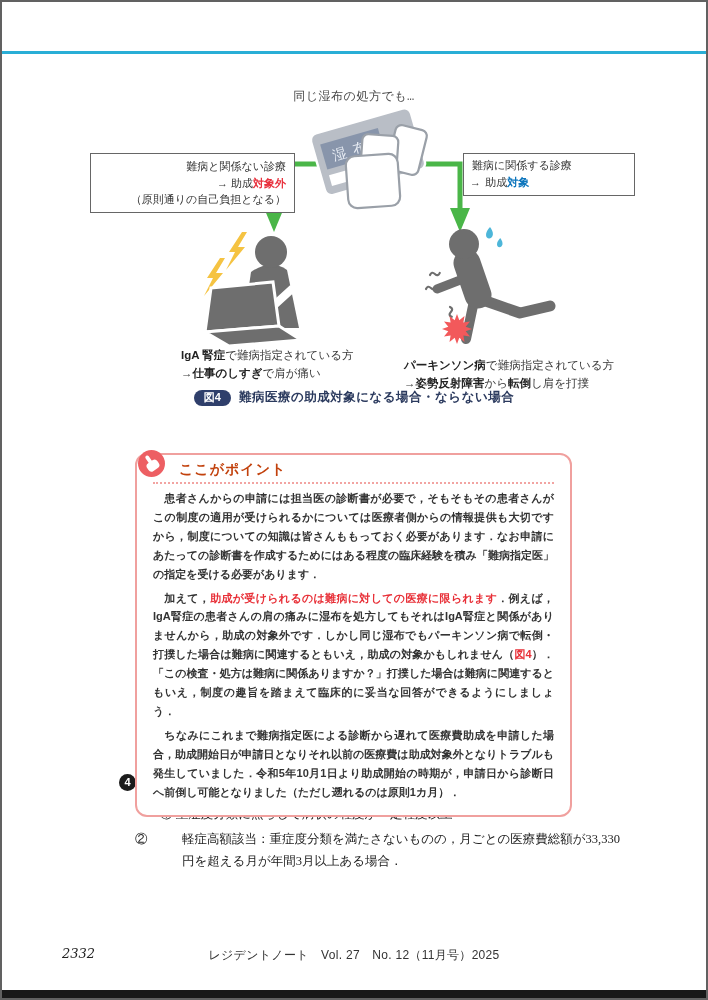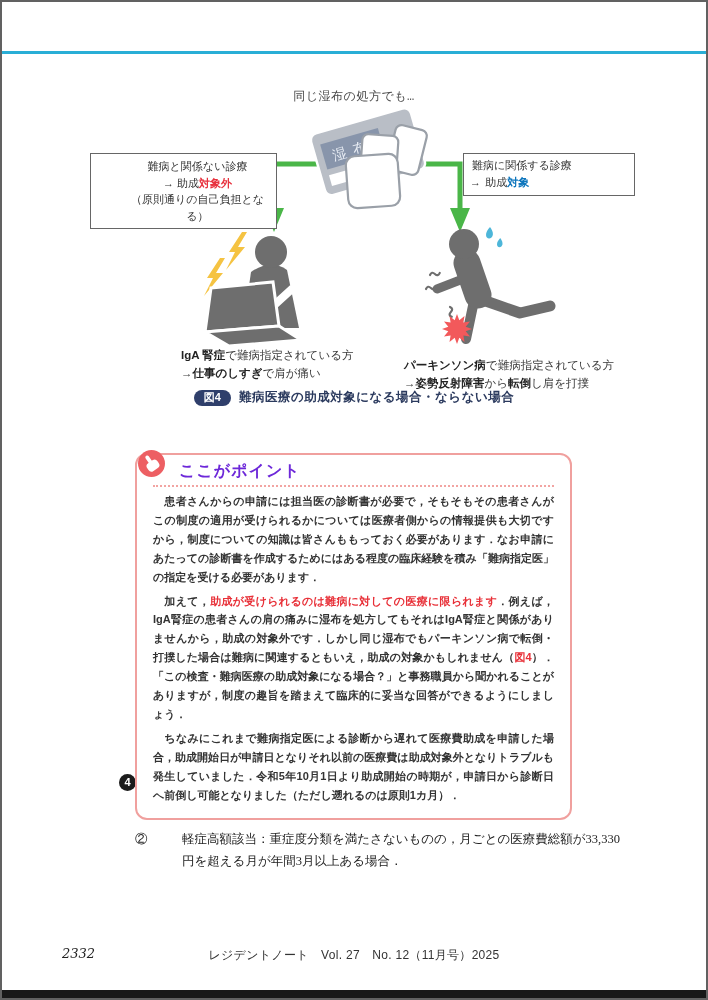--- a/index.html
+++ b/index.html
@@ -11,21 +11,21 @@
   .bottom-bar{position:absolute;left:0;bottom:0;width:100%;height:8px;background:#181818;}
   .top-rule{position:absolute;left:0;top:49px;width:100%;height:3px;background:#29aed6;}
 
   
   .fig-top-caption{position:absolute;left:0;top:86px;width:100%;text-align:center;
     font-size:12px;color:#4a4a4a;letter-spacing:.5px;font-family:Liberation Mono, monospace;}
   .connector{position:absolute;left:80px;top:150px;z-index:1;}
   .compress{position:absolute;left:293px;top:103px;z-index:2;}
   .label-box{position:absolute;top:151px;z-index:3;background:#fff;border:1.5px solid #666;
     padding:4px 8px;font-size:11px;line-height:1.5;color:#333;box-sizing:border-box;}
-  .label-box.left{left:88px;width:187px;text-align:center;padding-left:36px;}
+  .label-box.left{left:88px;width:205px;text-align:right;padding-left:36px;}
   .label-box.right{left:461px;width:172px;text-align:left;font-family:Liberation Mono, monospace;}
   .accent-red{color:#e8323e;font-weight:bold;}
   .accent-blue{color:#0e76bd;font-weight:bold;}
   .person{position:absolute;z-index:2;}
   .person.left{left:183px;top:226px;}
   .person.right{left:418px;top:223px;}
   .fig-person-caption{position:absolute;top:344px;font-size:11.5px;line-height:1.6;color:#3a3a3a;z-index:3;}
   .fig-person-caption b{color:#222;}
   .fig-person-caption.left{left:179px;}
   .fig-person-caption.right{left:402px;margin-top:10px;}
@@ -33,21 +33,21 @@
     justify-content:center;align-items:center;gap:8px;}
   .fig-badge{background:#2f3f6b;color:#fff;font-size:11px;font-weight:bold;
     padding:2px 10px 3px;border-radius:10px;line-height:1;}
   .fig-caption-text{font-size:12.5px;font-weight:bold;color:#2b3a5e;letter-spacing:.5px;}
 
   
   .point-box{position:absolute;left:133px;top:451px;width:437px;box-sizing:border-box;
     background:#fff;border:2px solid #f0a09e;border-radius:12px;
     padding:6px 16px 13px;z-index:3;}
   .point-icon{position:absolute;left:1px;top:-5px;width:27px;height:27px;}
-  .point-title{margin-left:26px;font-size:16px;font-weight:bold;color:#6d28d9;letter-spacing:1px;}
+  .point-title{margin-left:26px;font-size:14px;font-weight:bold;color:#c2410c;letter-spacing:1px;}
   .point-divider{margin-top:3px;border-top:2px dotted #f2a4a2;height:0;}
   .point-box p{margin:5px 0 0;font-size:11px;font-weight:600;line-height:1.72;
     text-align:justify;color:#333;}
   .red-strong{color:#e83038;}
 
   
   .section-heading{position:absolute;left:117px;top:771px;display:flex;align-items:center;gap:6px;}
   .num-badge{display:inline-flex;width:17px;height:17px;border-radius:50%;background:#1c1c1c;
     color:#fff;font-size:11px;font-weight:bold;align-items:center;justify-content:center;line-height:1;}
   .section-title{font-size:14.5px;font-weight:bold;color:#1a1a1a;letter-spacing:.5px;}
@@ -148,21 +148,21 @@
     <svg class="point-icon" viewBox="0 0 26 26">
       <circle cx="13" cy="13" r="13" fill="#ed5f63"></circle>
       <g transform="rotate(-35 13 13)" fill="#fff">
         <rect x="11.2" y="4" width="3.6" height="10" rx="1.8"></rect>
         <rect x="7" y="11" width="12" height="9" rx="3.5"></rect>
       </g>
     </svg>
     <div class="point-title">ここがポイント</div>
     <div class="point-divider"></div>
     <p>　患者さんからの申請には担当医の診断書が必要で，そもそもその患者さんがこの制度の適用が受けられるかについては医療者側からの情報提供も大切ですから，制度についての知識は皆さんももっておく必要があります．なお申請にあたっての診断書を作成するためにはある程度の臨床経験を積み「難病指定医」の指定を受ける必要があります．</p>
-    <p><span>　加えて，</span><span class="red-strong">助成が受けられるのは難病に対しての医療に限られます</span><span>．例えば，IgA腎症の患者さんの肩の痛みに湿布を処方してもそれはIgA腎症と関係がありませんから，助成の対象外です．しかし同じ湿布でもパーキンソン病で転倒・打撲した場合は難病に関連するともいえ，助成の対象かもしれません（</span><span class="red-strong">図4</span><span>）．「この検査・難病医療の助成対象になる場合？」と事務職員から聞かれることがありますが，制度の趣旨を踏まえて臨床的に妥当な回答ができるようにしましょう．</span></p>
+    <p><span>　加えて，</span><span class="red-strong">助成が受けられるのは難病に対しての医療に限られます</span><span>．例えば，IgA腎症の患者さんの肩の痛みに湿布を処方してもそれはIgA腎症と関係がありませんから，助成の対象外です．しかし同じ湿布でもパーキンソン病で転倒・打撲した場合は難病に関連するともいえ，助成の対象かもしれません（</span><span class="red-strong">図4</span><span>）．「この検査・処方は難病に関係ありますか？」打撲した場合は難病に関連するともいえ，制度の趣旨を踏まえて臨床的に妥当な回答ができるようにしましょう．</span></p>
     <p>　ちなみにこれまで難病指定医による診断から遅れて医療費助成を申請した場合，助成開始日が申請日となりそれ以前の医療費は助成対象外となりトラブルも発生していました．令和5年10月1日より助成開始の時期が，申請日から診断日へ前倒し可能となりました（ただし遡れるのは原則1カ月）．</p>
   </div>
 
   <div class="section-heading">
     <span class="num-badge">4</span>
     <span class="section-title">医療費助成条件</span>
   </div>
 
   <div class="conditions">
     <div class="condition-row">

